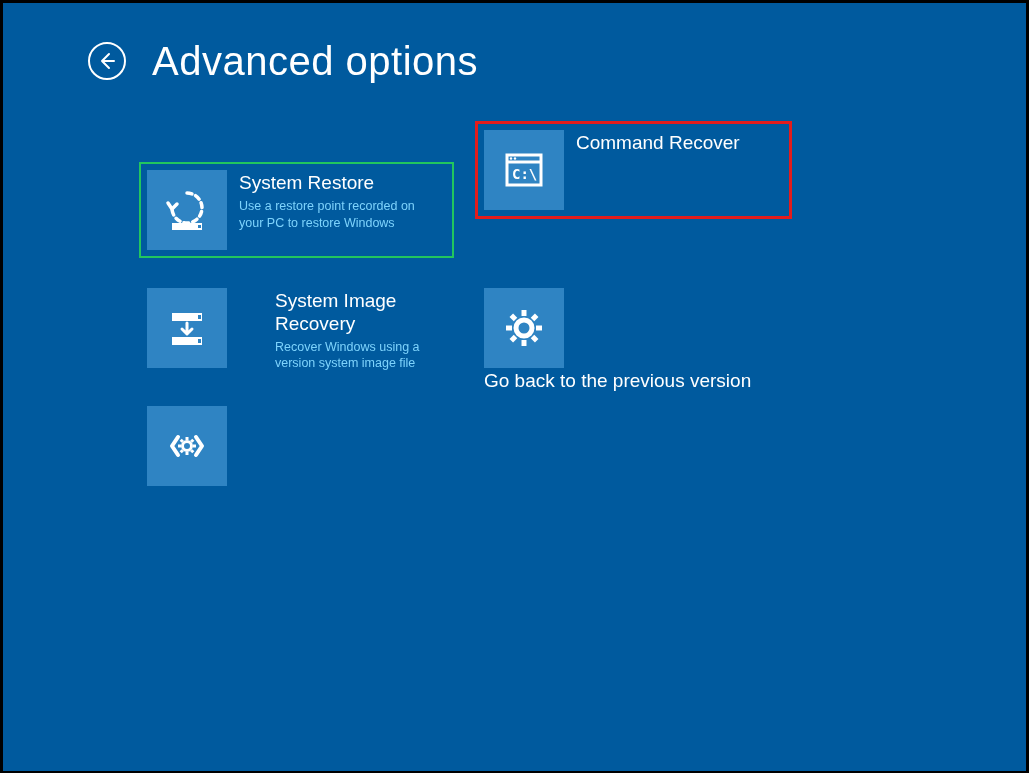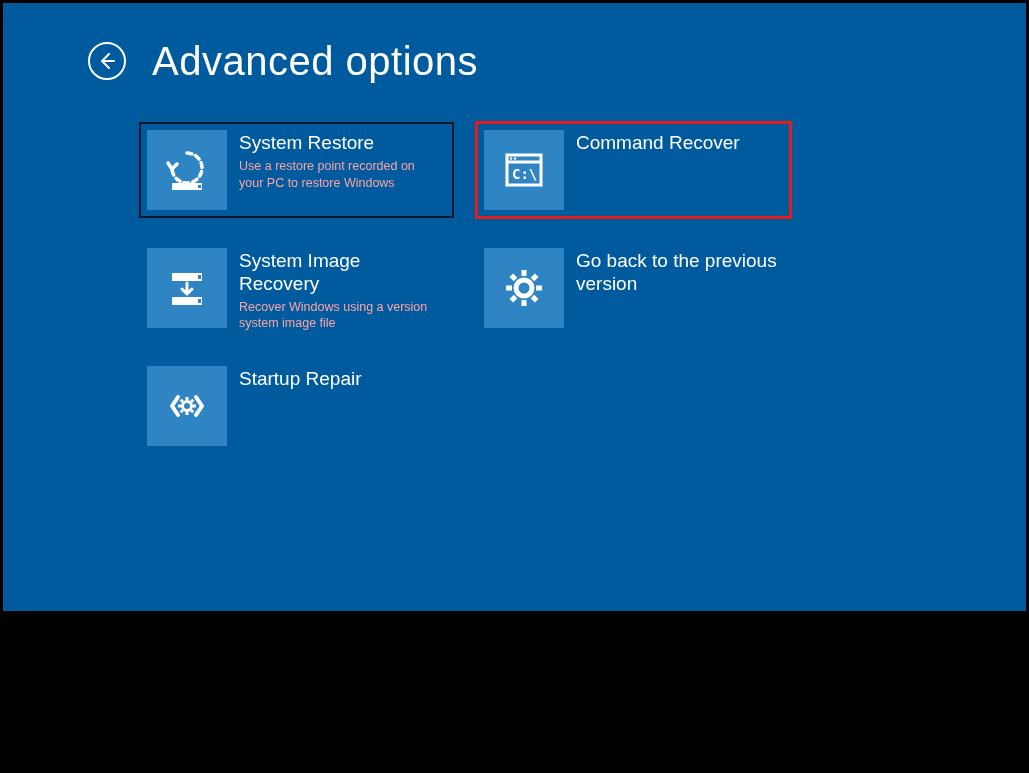--- a/index.html
+++ b/index.html
@@ -5,21 +5,21 @@
   * { box-sizing: border-box; margin: 0; padding: 0; }
   html, body { width: 1029px; height: 773px; overflow: hidden; }
   body {
     background: #000;
     font-family: "Segoe UI", "Segoe UI Light", Arial, sans-serif;
     color: #fff;
   }
   .frame {
     position: absolute;
     left: 3px; top: 3px;
-    width: 1023px; height: 608px;
+    width: 1023px; height: 768px;
     background: #005a9e;
   }
   .header {
     position: absolute;
     left: 85px; top: 38px;
     display: flex;
     align-items: center;
     gap: 26px;
   }
   .back-btn {
@@ -49,21 +49,22 @@
   }
   .tile {
     display: flex;
     align-items: flex-start;
     padding: 6px 6px 6px 6px;
     height: 96px;
     cursor: pointer;
     border: 2px solid transparent;
   }
   .tile.selected {
-    border: 2px solid #0f172a;
+    border: 2px solid #22c55e;
+    margin-top: 40px;
   }
   .tile.highlighted {
     outline: 3px solid #e31c1c;
     outline-offset: -2px;
   }
   .tile-icon {
     width: 80px; height: 80px;
     background: #2f84c3;
     flex-shrink: 0;
     display: flex;
@@ -78,28 +79,28 @@
   }
   .tile-title {
     font-size: 19px;
     font-weight: 400;
     line-height: 1.2;
     margin-bottom: 3px;
   }
   .tile-desc {
     font-size: 12.5px;
     font-weight: 400;
-    color: #fca5a5;
+    color: #7dd3fc;
     line-height: 1.35;
   }
   
   .pos-1-1 { grid-column:1; grid-row:1; }
   .pos-1-2 { grid-column:2; grid-row:1; }
-  .pos-2-1 { grid-column:1; grid-row:2; }
-  .pos-2-2 { grid-column:2; grid-row:2; }
+  .pos-2-1 { grid-column:1; grid-row:2;gap:36px; }
+  .pos-2-2 { grid-column:2; grid-row:2;flex-direction:column; }
   .pos-3-1 { grid-column:1; grid-row:3; }
 </style>
 </head>
 <body>
 
 <div class="frame">
 
   <div class="header">
     <div class="back-btn">
       <span>
@@ -197,18 +198,17 @@
               <line x1="9" y1="0" x2="6" y2="0"></line>
               <line x1="-6.3" y1="-6.3" x2="-4.2" y2="-4.2"></line>
               <line x1="6.3" y1="-6.3" x2="4.2" y2="-4.2"></line>
               <line x1="-6.3" y1="6.3" x2="-4.2" y2="4.2"></line>
               <line x1="6.3" y1="6.3" x2="4.2" y2="4.2"></line>
             </g>
           </g>
         </svg>
       </div>
       <div class="tile-text">
-        <div class="tile-title">Startup Repair</div>
       </div>
     </div>
 
   </div>
 </div>
 
 </body></html>

